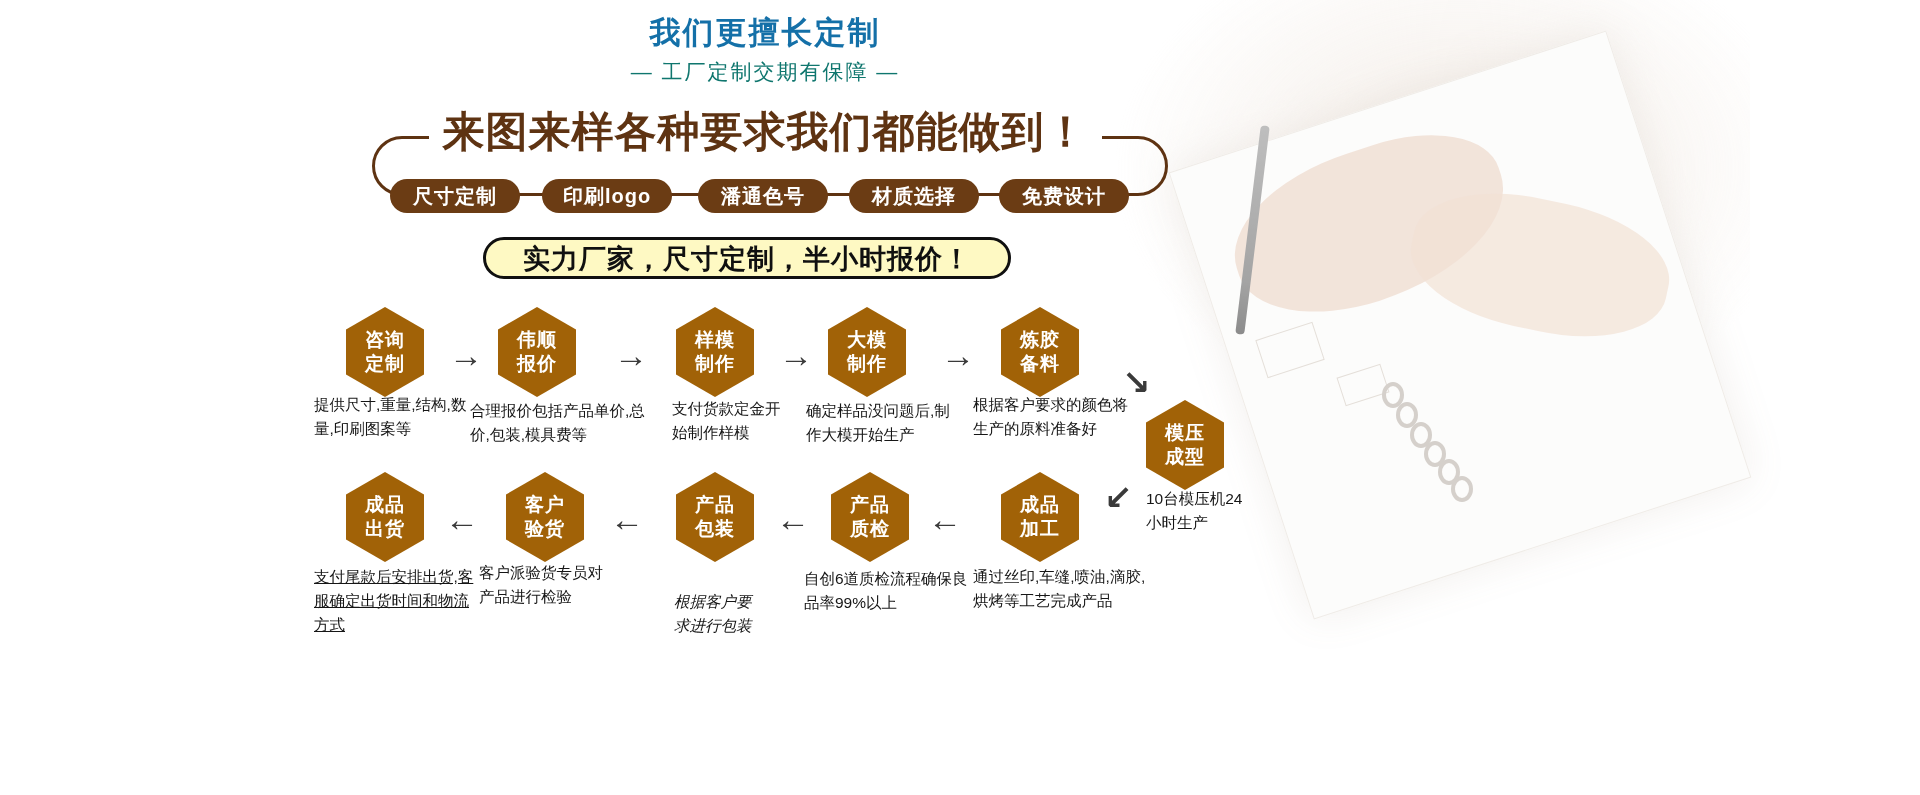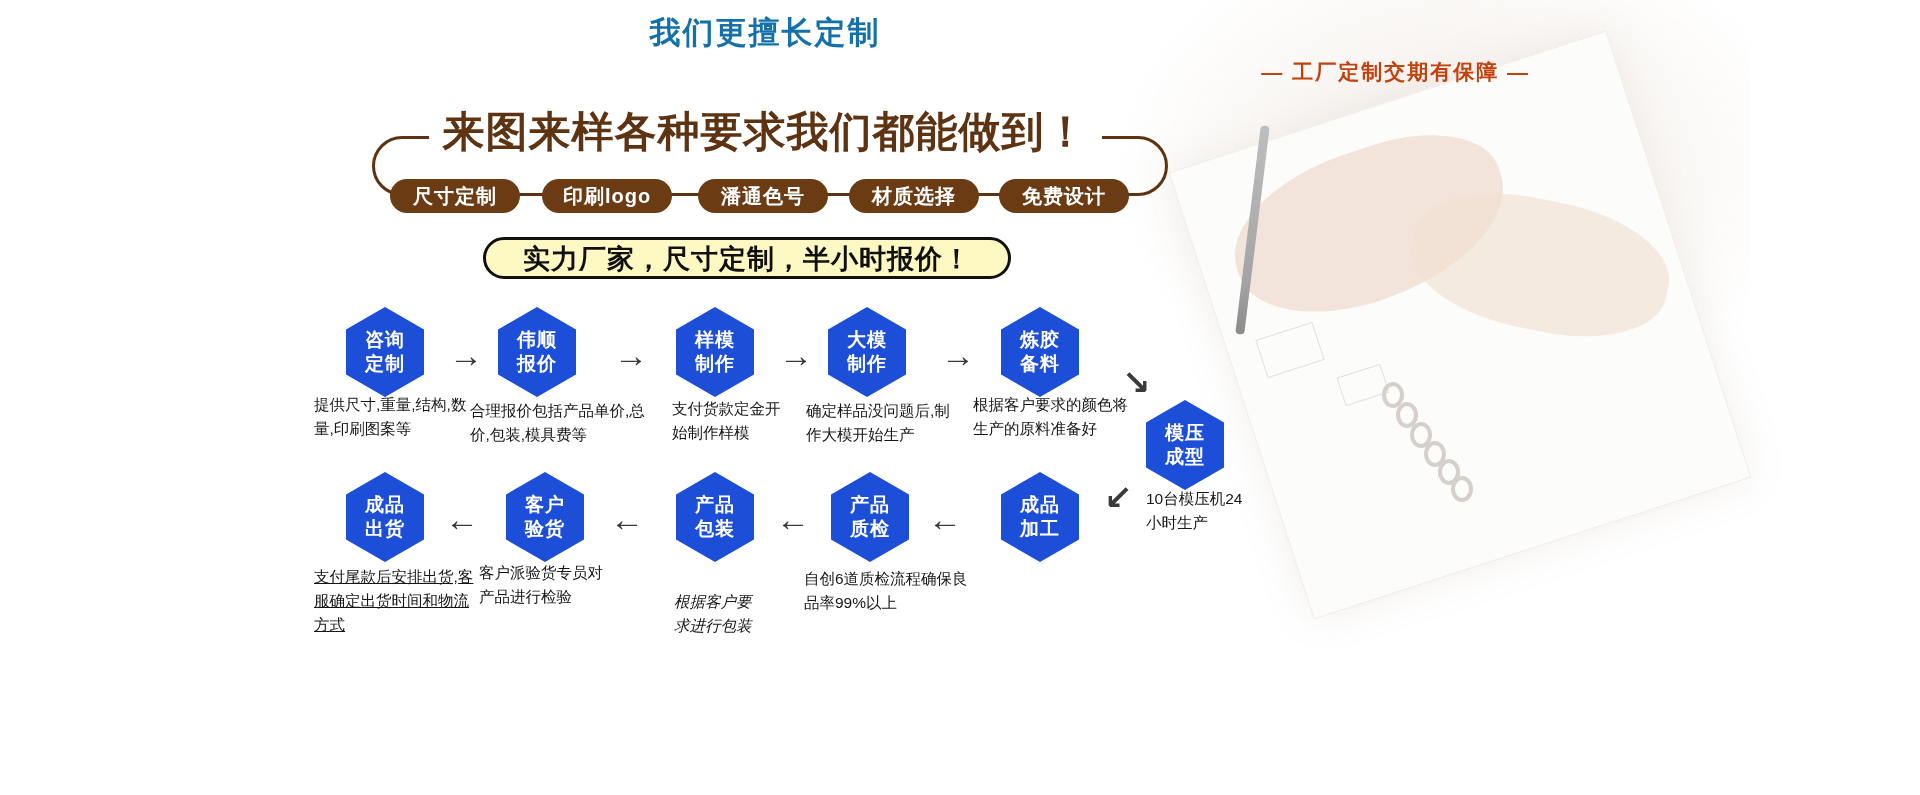--- a/index.html
+++ b/index.html
@@ -13,22 +13,22 @@
   }
 
   
   .title {
     position: absolute; top: 12px; left: 0; width: 1530px;
     text-align: center; font-size: 31px; font-weight: bold;
     color: #1470a8; letter-spacing: 2px; z-index: 5;
   }
   .subtitle {
     position: absolute; top: 58px; left: 0; width: 1530px;
-    text-align: right; font-size: 21px; color: #c2410c;
-    letter-spacing: 2px; z-index: 5; font-weight: bold;
+    text-align: center; font-size: 21px; color: #0f766e;
+    letter-spacing: 2px; z-index: 5;
   }
 
   
   .bracket {
     position: absolute; left: 372px; top: 136px;
     width: 796px; height: 60px;
     border: 3px solid #5e3312; border-radius: 32px;
     z-index: 1;
   }
   .headline {
@@ -54,21 +54,21 @@
     border: 3px solid #101010; border-radius: 30px;
     background: #fef9c3;
     text-align: center; font-size: 27px; font-weight: bold;
     line-height: 38px; color: #101010; letter-spacing: 1px;
     z-index: 4;
   }
 
   
   .hex {
     position: absolute; width: 78px; height: 90px;
-    background: #1d4ed8;
+    background: #a16207;
     clip-path: polygon(50% 0%, 100% 25%, 100% 75%, 50% 100%, 0% 75%, 0% 25%);
     color: #ffffff; text-align: center; z-index: 4;
   }
   .hex .hl {
     font-size: 19px; font-weight: bold; line-height: 24px; letter-spacing: 1px;
   }
   .hex .pad { padding-top: 21px; }
 
   .desc {
     position: absolute; font-size: 15.5px; color: #161616;
@@ -240,18 +240,19 @@
   </div>
   <div class="arrow" style="left:445px; top:502px;">←</div>
 
   <div class="hex" style="left:346px; top:472px;">
     <div class="pad">
         <div class="hl">成品</div>
         <div class="hl">出货</div>
       </div>
   </div>
 
+  <div class="desc" style="left:973px; top:565px; width:180px;">通过丝印,车缝,喷油,滴胶,烘烤等工艺完成产品</div>
   <div class="desc" style="left:804px; top:567px; width:170px;">自创6道质检流程确保良品率99%以上</div>
   <div class="desc" style="left:674px; top:590px; width:90px;font-style:italic;">根据客户要求进行包装</div>
   <div class="desc" style="left:479px; top:561px; width:130px;">客户派验货专员对产品进行检验</div>
   <div class="desc" style="left:314px; top:565px; width:165px;text-decoration:underline;">支付尾款后安排出货,客服确定出货时间和物流方式</div>
 
 </div>
 
 </body></html>

